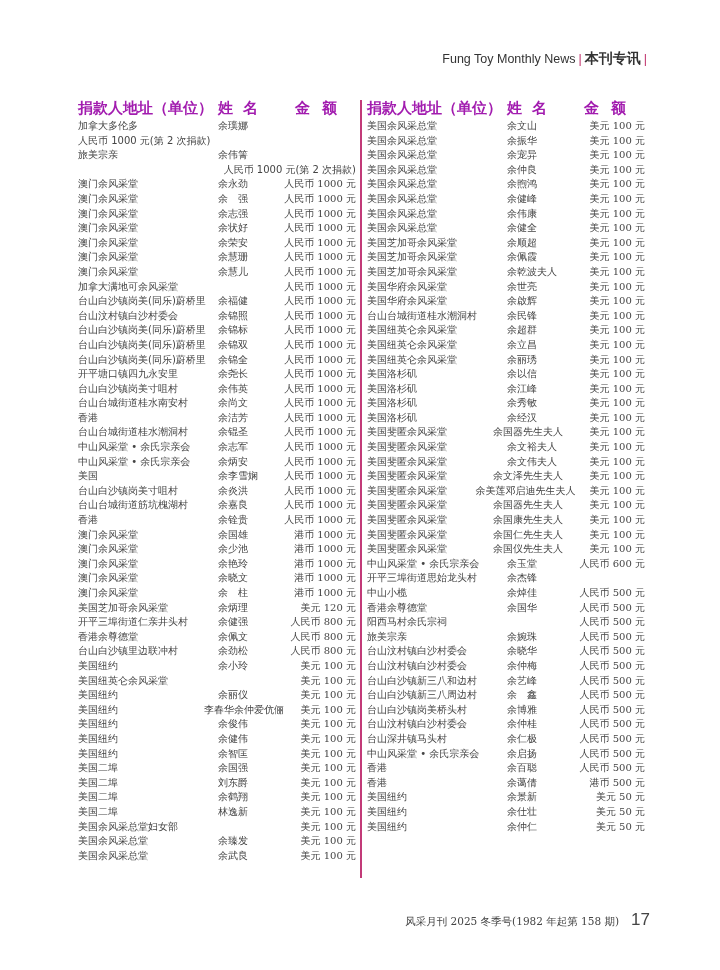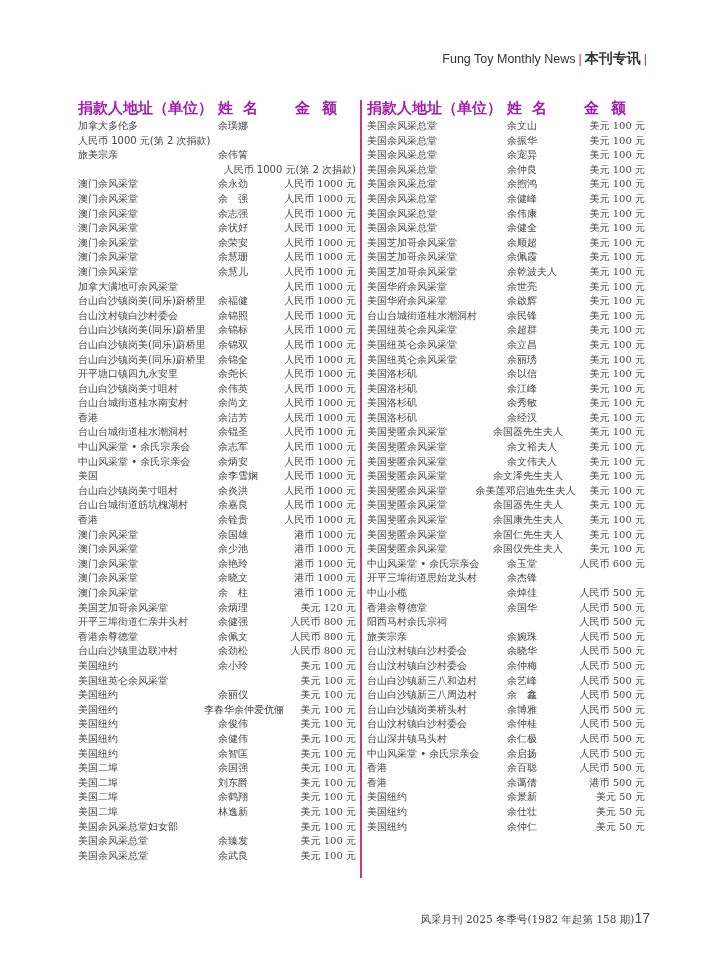--- a/index.html
+++ b/index.html
@@ -18,21 +18,21 @@
   .thead .h-addr { width:140px; }
   .thead .h-name { width:58px; letter-spacing:10px; }
   .thead .h-amt { flex:1; text-align:center; letter-spacing:12px; margin-right:-12px; }
   .row { display:flex; height:14.6px; line-height:14.6px; font-size:10px; white-space:nowrap;
          font-family:"DejaVu Sans", sans-serif; color:#444; }
   .row .addr { width:140px; overflow:visible; }
   .row .name { width:58px; overflow:visible; }
   .row .amt { flex:1; text-align:right; font-family:"DejaVu Serif", serif; }
   .footer { position:absolute; top:910px; left:0; width:650px; text-align:right;
             font-family:"DejaVu Serif", serif; font-size:10.5px; color:#444; }
-  .footer .page { font-family:"Liberation Sans", sans-serif; font-size:14px; }
+  .footer .page { font-family:"Liberation Sans", sans-serif; font-size:17px; margin-left:12px; }
 </style>
 </head>
 <body>
 
 <div class="header">
   <span>Fung Toy Monthly News</span><span class="bar">|</span><span class="section">本刊专讯</span><span class="bar">|</span>
 </div>
 
 <div class="col left">
   <div class="thead">

